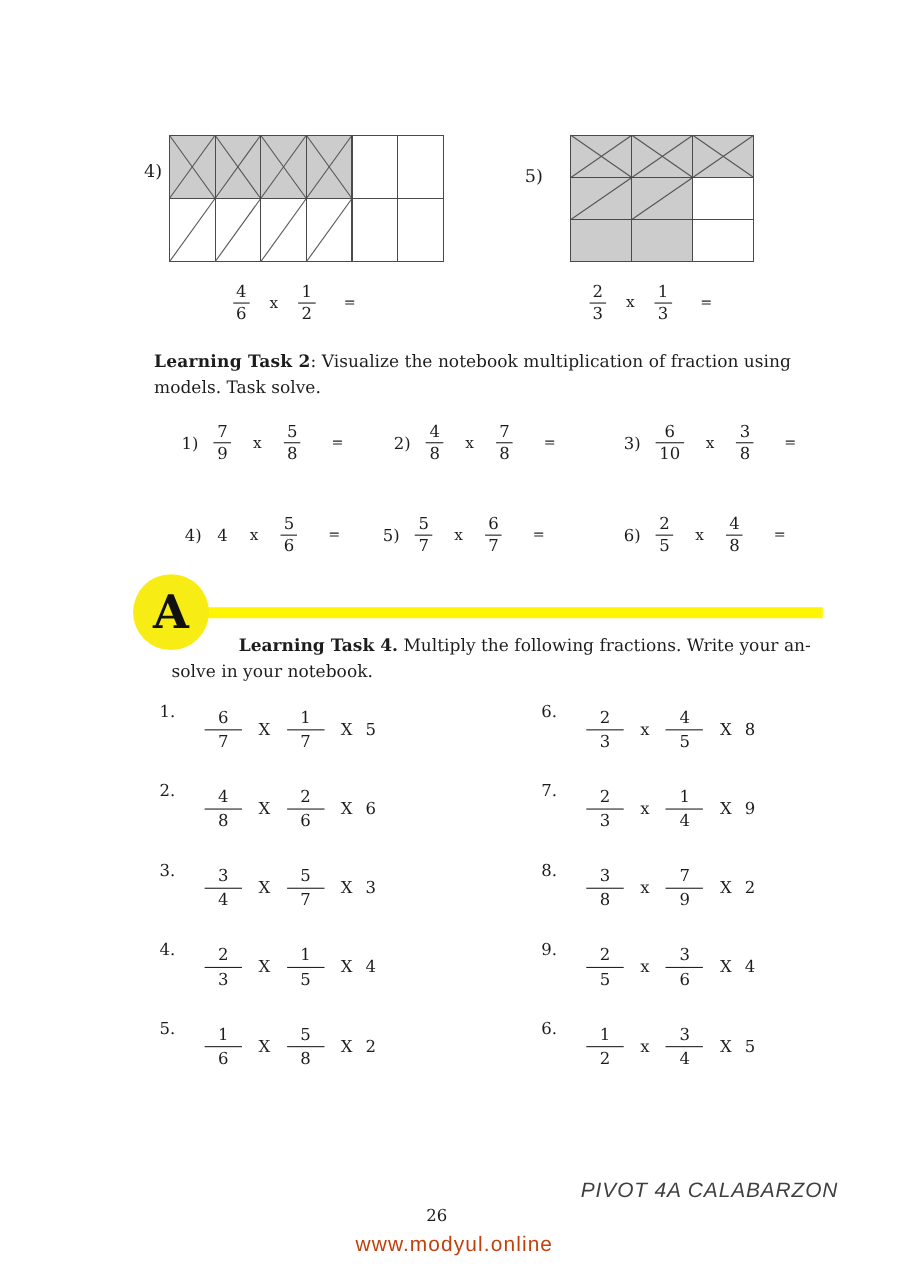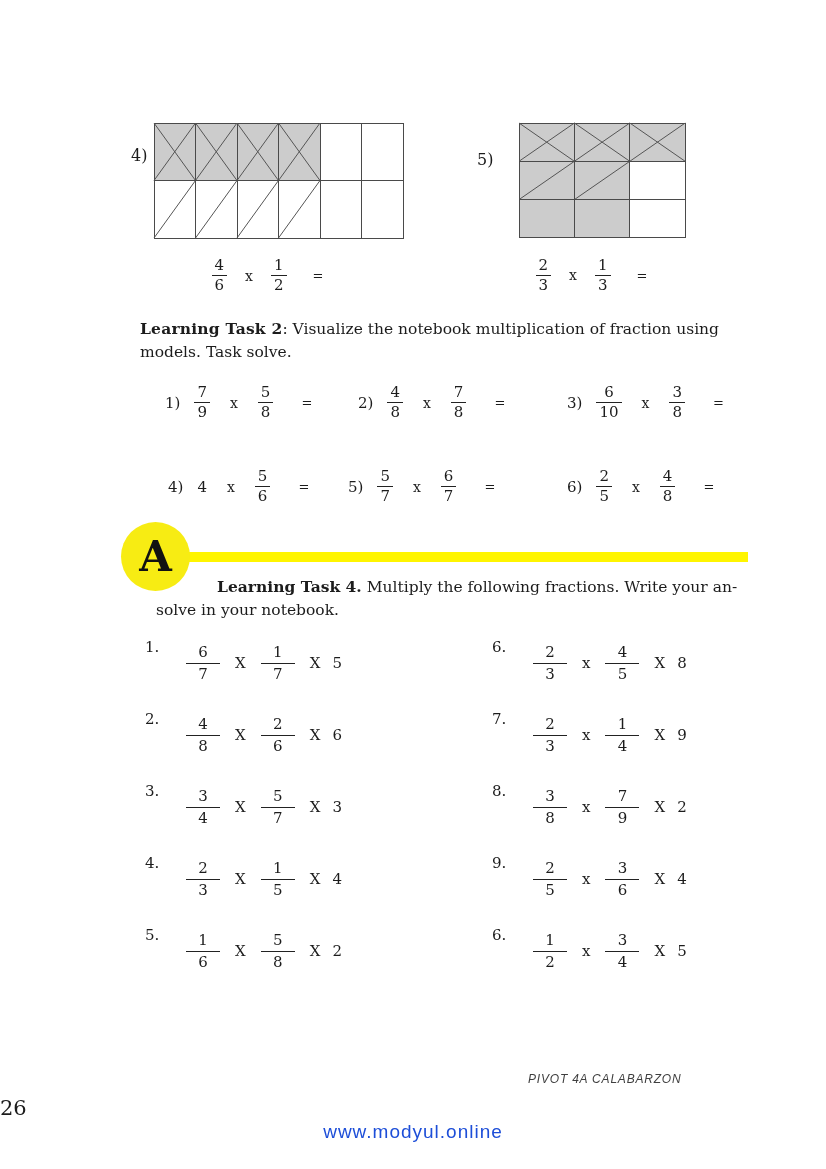--- a/index.html
+++ b/index.html
@@ -60,25 +60,25 @@
             font-size:15.5px; line-height:23px; text-indent:61px; }
   .t4col { position:absolute; top:640px; }
   #t4left  { left:145px; }
   #t4right { left:492px; }
   .t4item { display:flex; align-items:center; gap:15px; margin-bottom:26px; height:46px; }
   .t4num { width:26px; flex-shrink:0; align-self:flex-start; font-size:15px; margin-top:-2px; }
   .t4item .mult { font-size:15px; margin-left:-3px; }
   .t4item .opx { font-size:15px; }
 
   
-  #footer-brand { position:absolute; left:528px; top:1072px; font-size:12px;
+  #footer-brand { position:absolute; left:528px; top:1072px; font-size:19px;
                   font-style:italic; font-family:"Liberation Sans", sans-serif;
                   letter-spacing:0.8px; }
-  #page-number { position:absolute; left:0; top:1096px; width:794px; 
-                 font-size:21px; }
+  #page-number { position:absolute; left:0; top:1096px; width:794px; text-align:center;
+                 font-size:15px; }
   #watermark { position:absolute; left:0; top:1121px; width:826px; text-align:center;
                font-size:19px; font-family:"Liberation Sans", sans-serif; letter-spacing:1px; }
 </style>
 </head>
 <body>
 
 <div class="page">
 
   <div class="diagram" id="diagram4"><span class="dlabel">4)</span><svg width="251" height="117" class="dgrid" shape-rendering="crispEdges">
         <rect x="1" y="1" width="41.5" height="57.5" fill="#cccccc" stroke="#4a4a4a" stroke-width="1"></rect>
@@ -412,15 +412,15 @@
           <span class="bar"></span>
           <span class="bot">4</span>
         </span>
         <span class="opx">X</span>
         <span class="mult">5</span>
       </div>
     </div>
 
   <div id="footer-brand" style="color: rgb(63, 63, 63);">PIVOT 4A CALABARZON</div>
   <div id="page-number">26</div>
-  <div id="watermark" style="color: #1d4ed8;">www.modyul.online</div>
+  <div id="watermark" style="color: #c2410c;">www.modyul.online</div>
 
 </div>
 
 </body></html>

